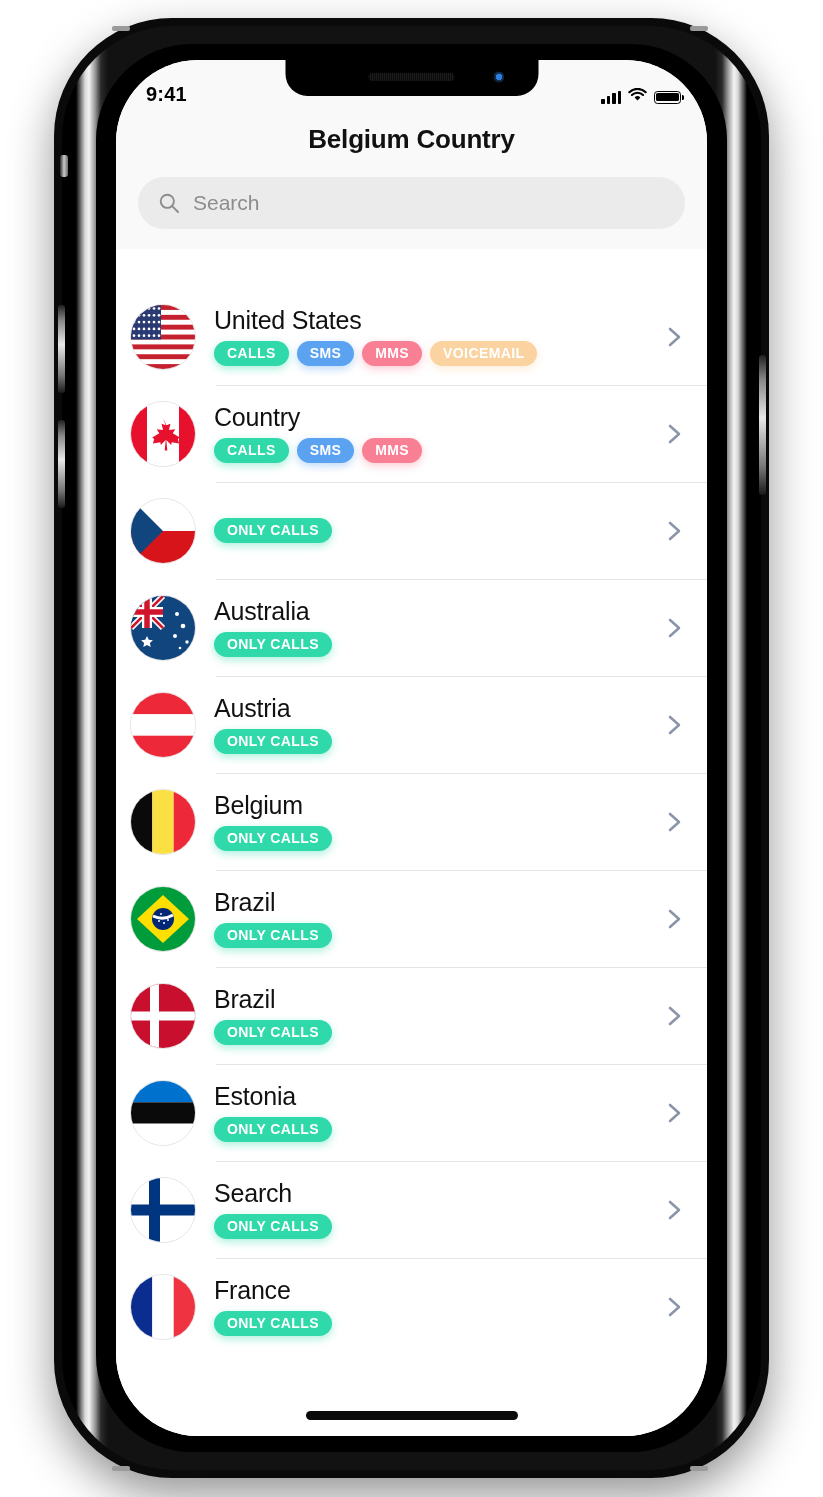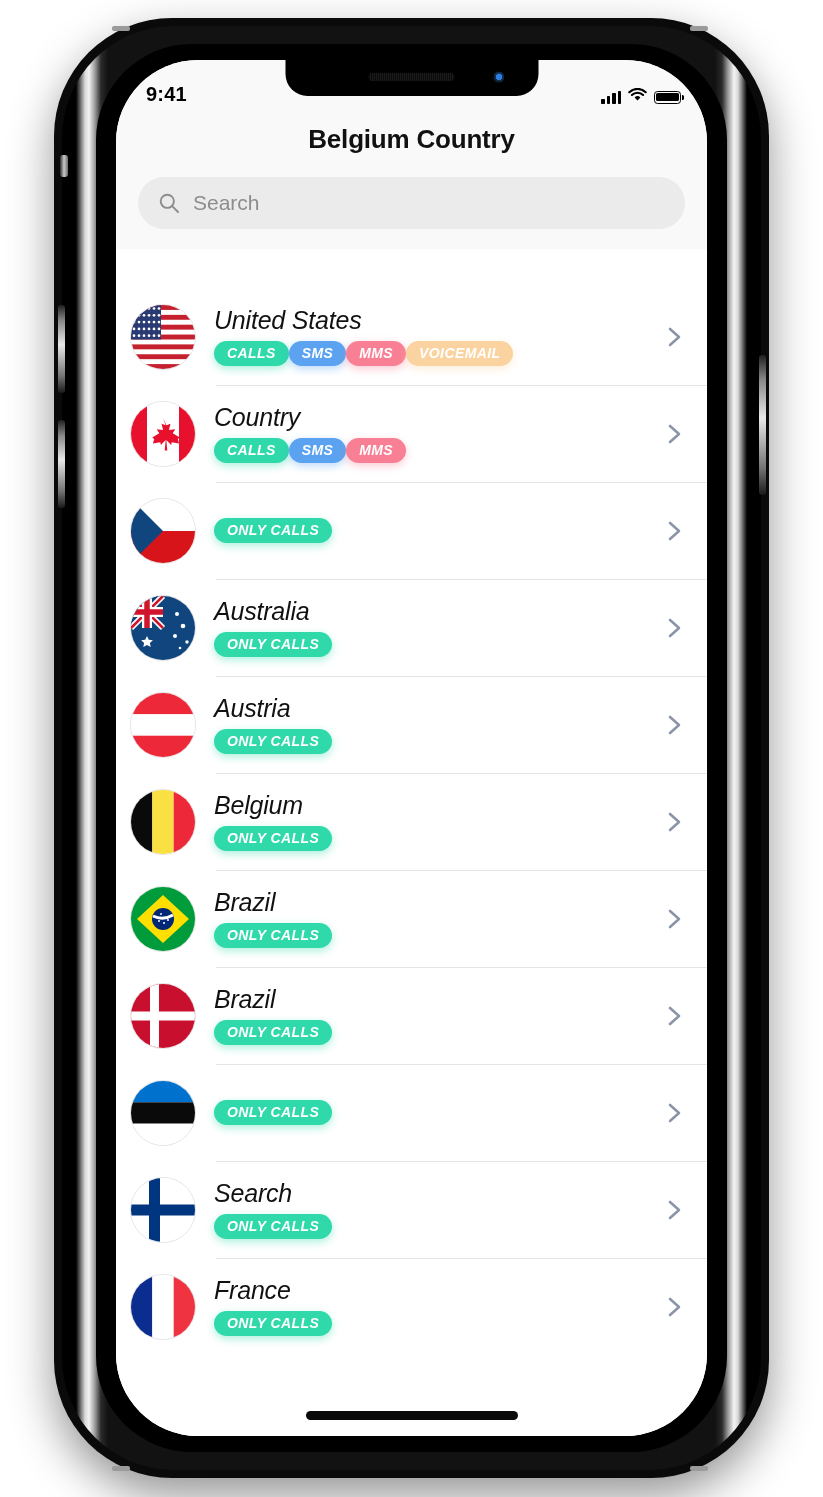--- a/index.html
+++ b/index.html
@@ -173,26 +173,26 @@
     height: 1px; background: #E4E4E4;
   }
   .flag {
     width: 66px; height: 66px; border-radius: 50%;
     flex: 0 0 auto; margin-right: 18px;
     overflow: hidden; position: relative;
     border: 1px solid #E3E3E3;
     box-sizing: border-box;
   }
   .flag svg { display:block; width:100%; height:100%; }
-  .row-body { flex: 1 1 auto; min-width: 0; font-style: italic; }
+  .row-body { flex: 1 1 auto; min-width: 0; }
   .country-name {
     font-size: 25px; color: #111; line-height: 1.05;
     margin-bottom: 7px; letter-spacing: -0.2px;
   }
-  .badges { display: flex; flex-wrap: nowrap; }
+  .badges { display: flex; gap: 8px; flex-wrap: nowrap; }
   .badge {
     font-size: 14px; font-weight: bold;
     color: #fff; letter-spacing: 0.4px;
     padding: 5px 13px 6px 13px;
     border-radius: 13px;
     white-space: nowrap;
     line-height: 1;
   }
   .chev {
     flex: 0 0 auto; width: 26px; height: 26px;
@@ -475,20 +475,21 @@
       </div>
       <div class="country-row">
         <div class="flag">
           <svg viewBox="0 0 64 64">
             <rect width="64" height="21.3" fill="#0072CE"></rect>
     <rect y="21.3" width="64" height="21.4" fill="#0A0A0A"></rect>
     <rect y="42.7" width="64" height="21.3" fill="#fff"></rect>
           </svg>
         </div>
         <div class="row-body">
+          <div class="country-name">Estonia</div>
           <div class="badges">
             <span class="badge" style="background: rgb(47, 217, 169); box-shadow: rgba(47, 217, 169, 0.4) 0px 3px 9px;">ONLY CALLS</span>
           </div>
         </div>
         <span class="chev"><svg viewBox="0 0 26 26" width="26" height="26">
             <polyline points="9,5 18,13 9,21" fill="none" stroke="#8B95A8" stroke-width="2.6" stroke-linecap="round" stroke-linejoin="round"></polyline>
           </svg></span>
       </div>
       <div class="country-row">
         <div class="flag">

